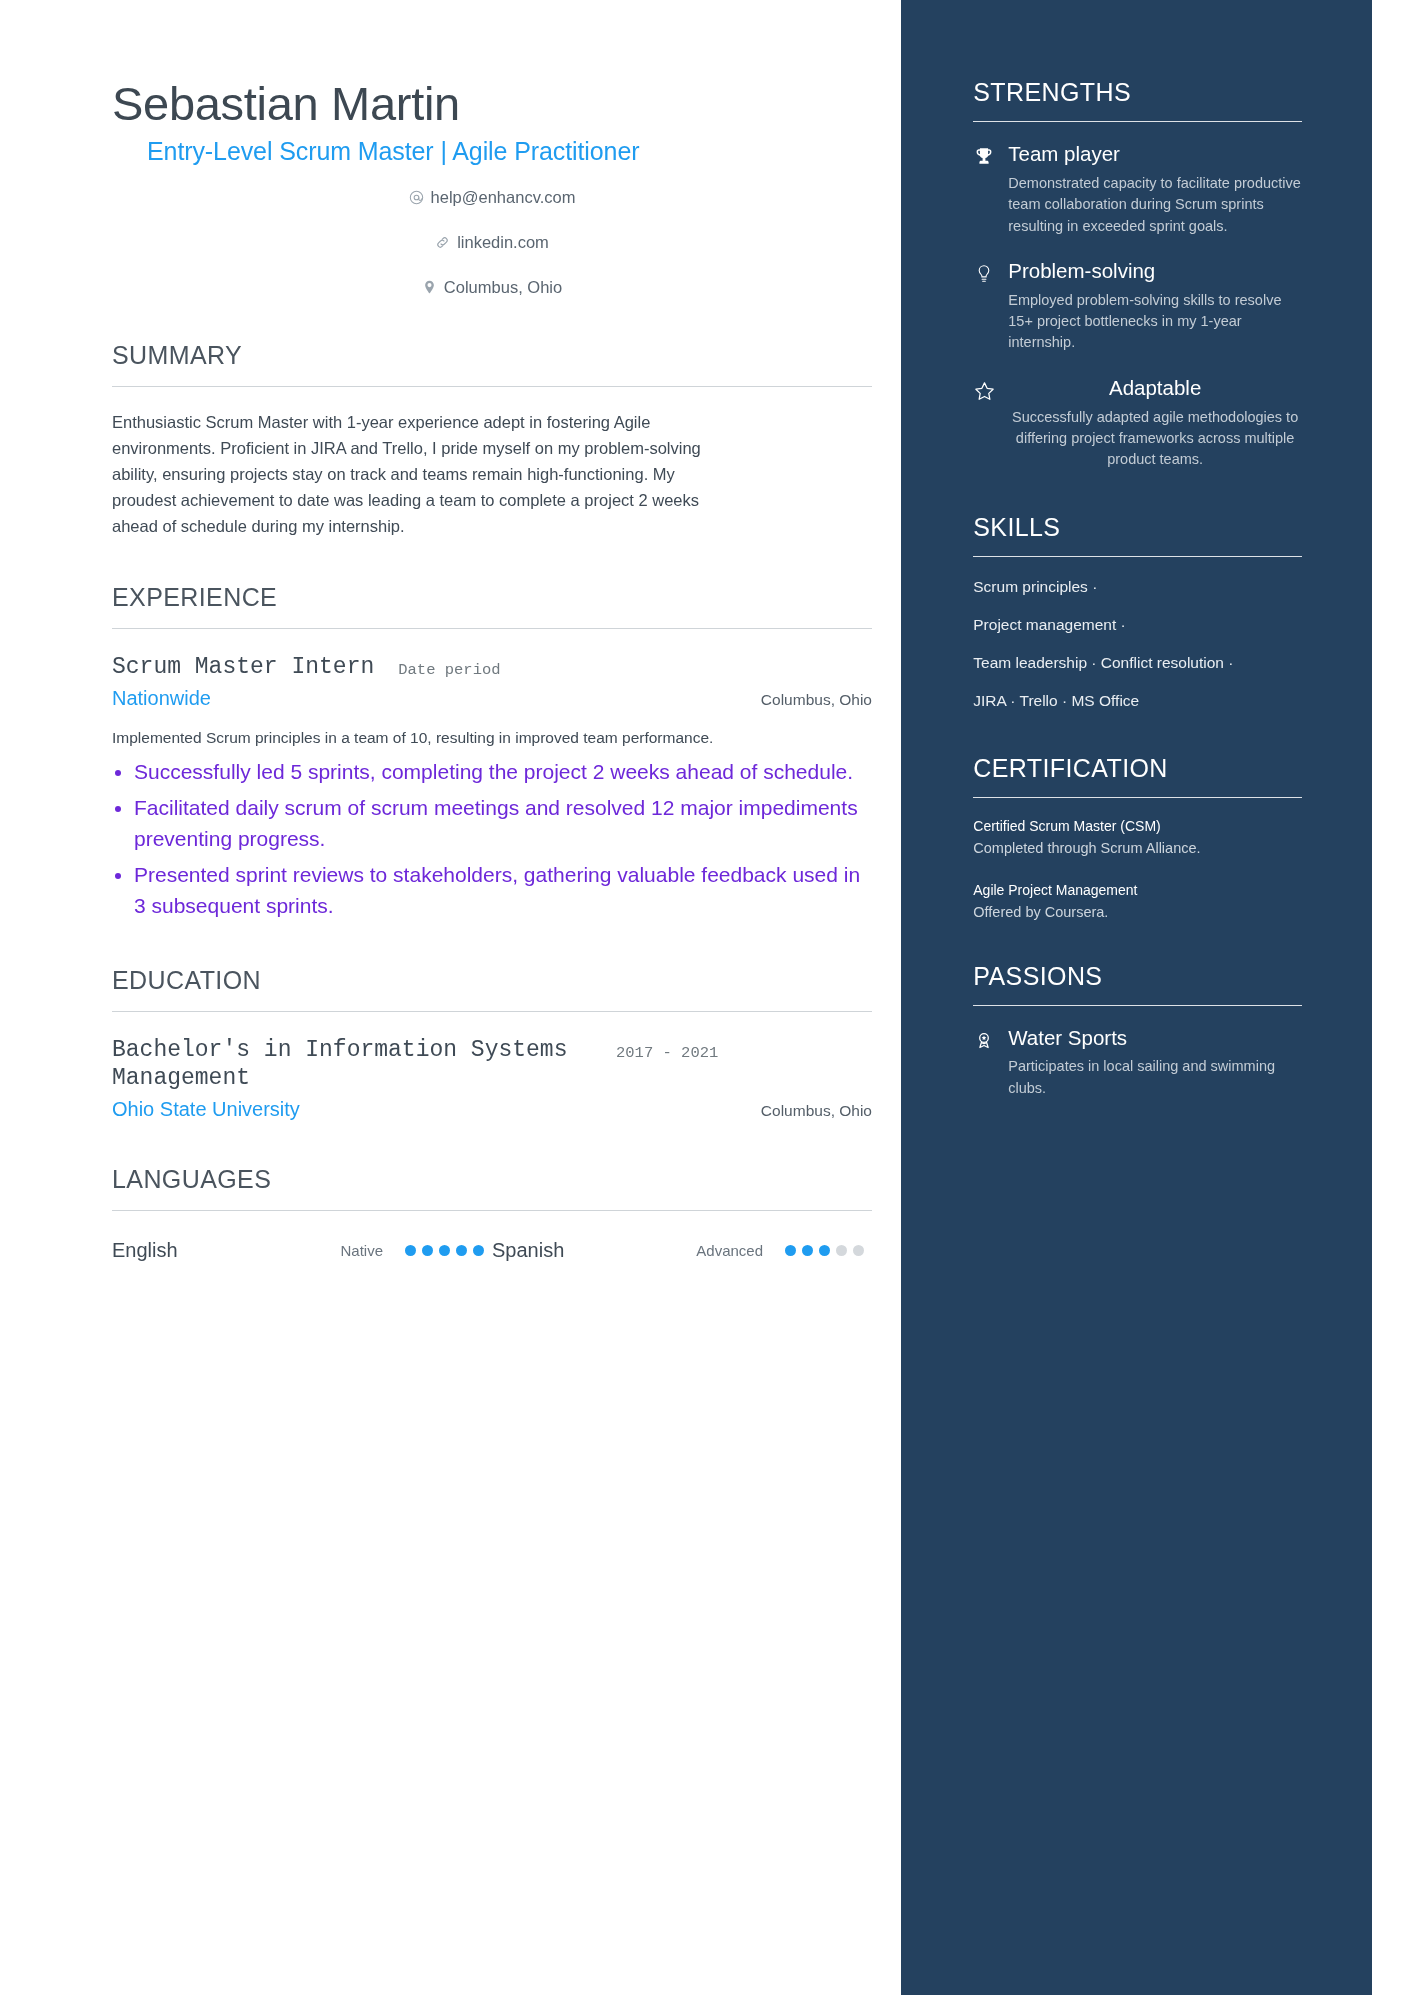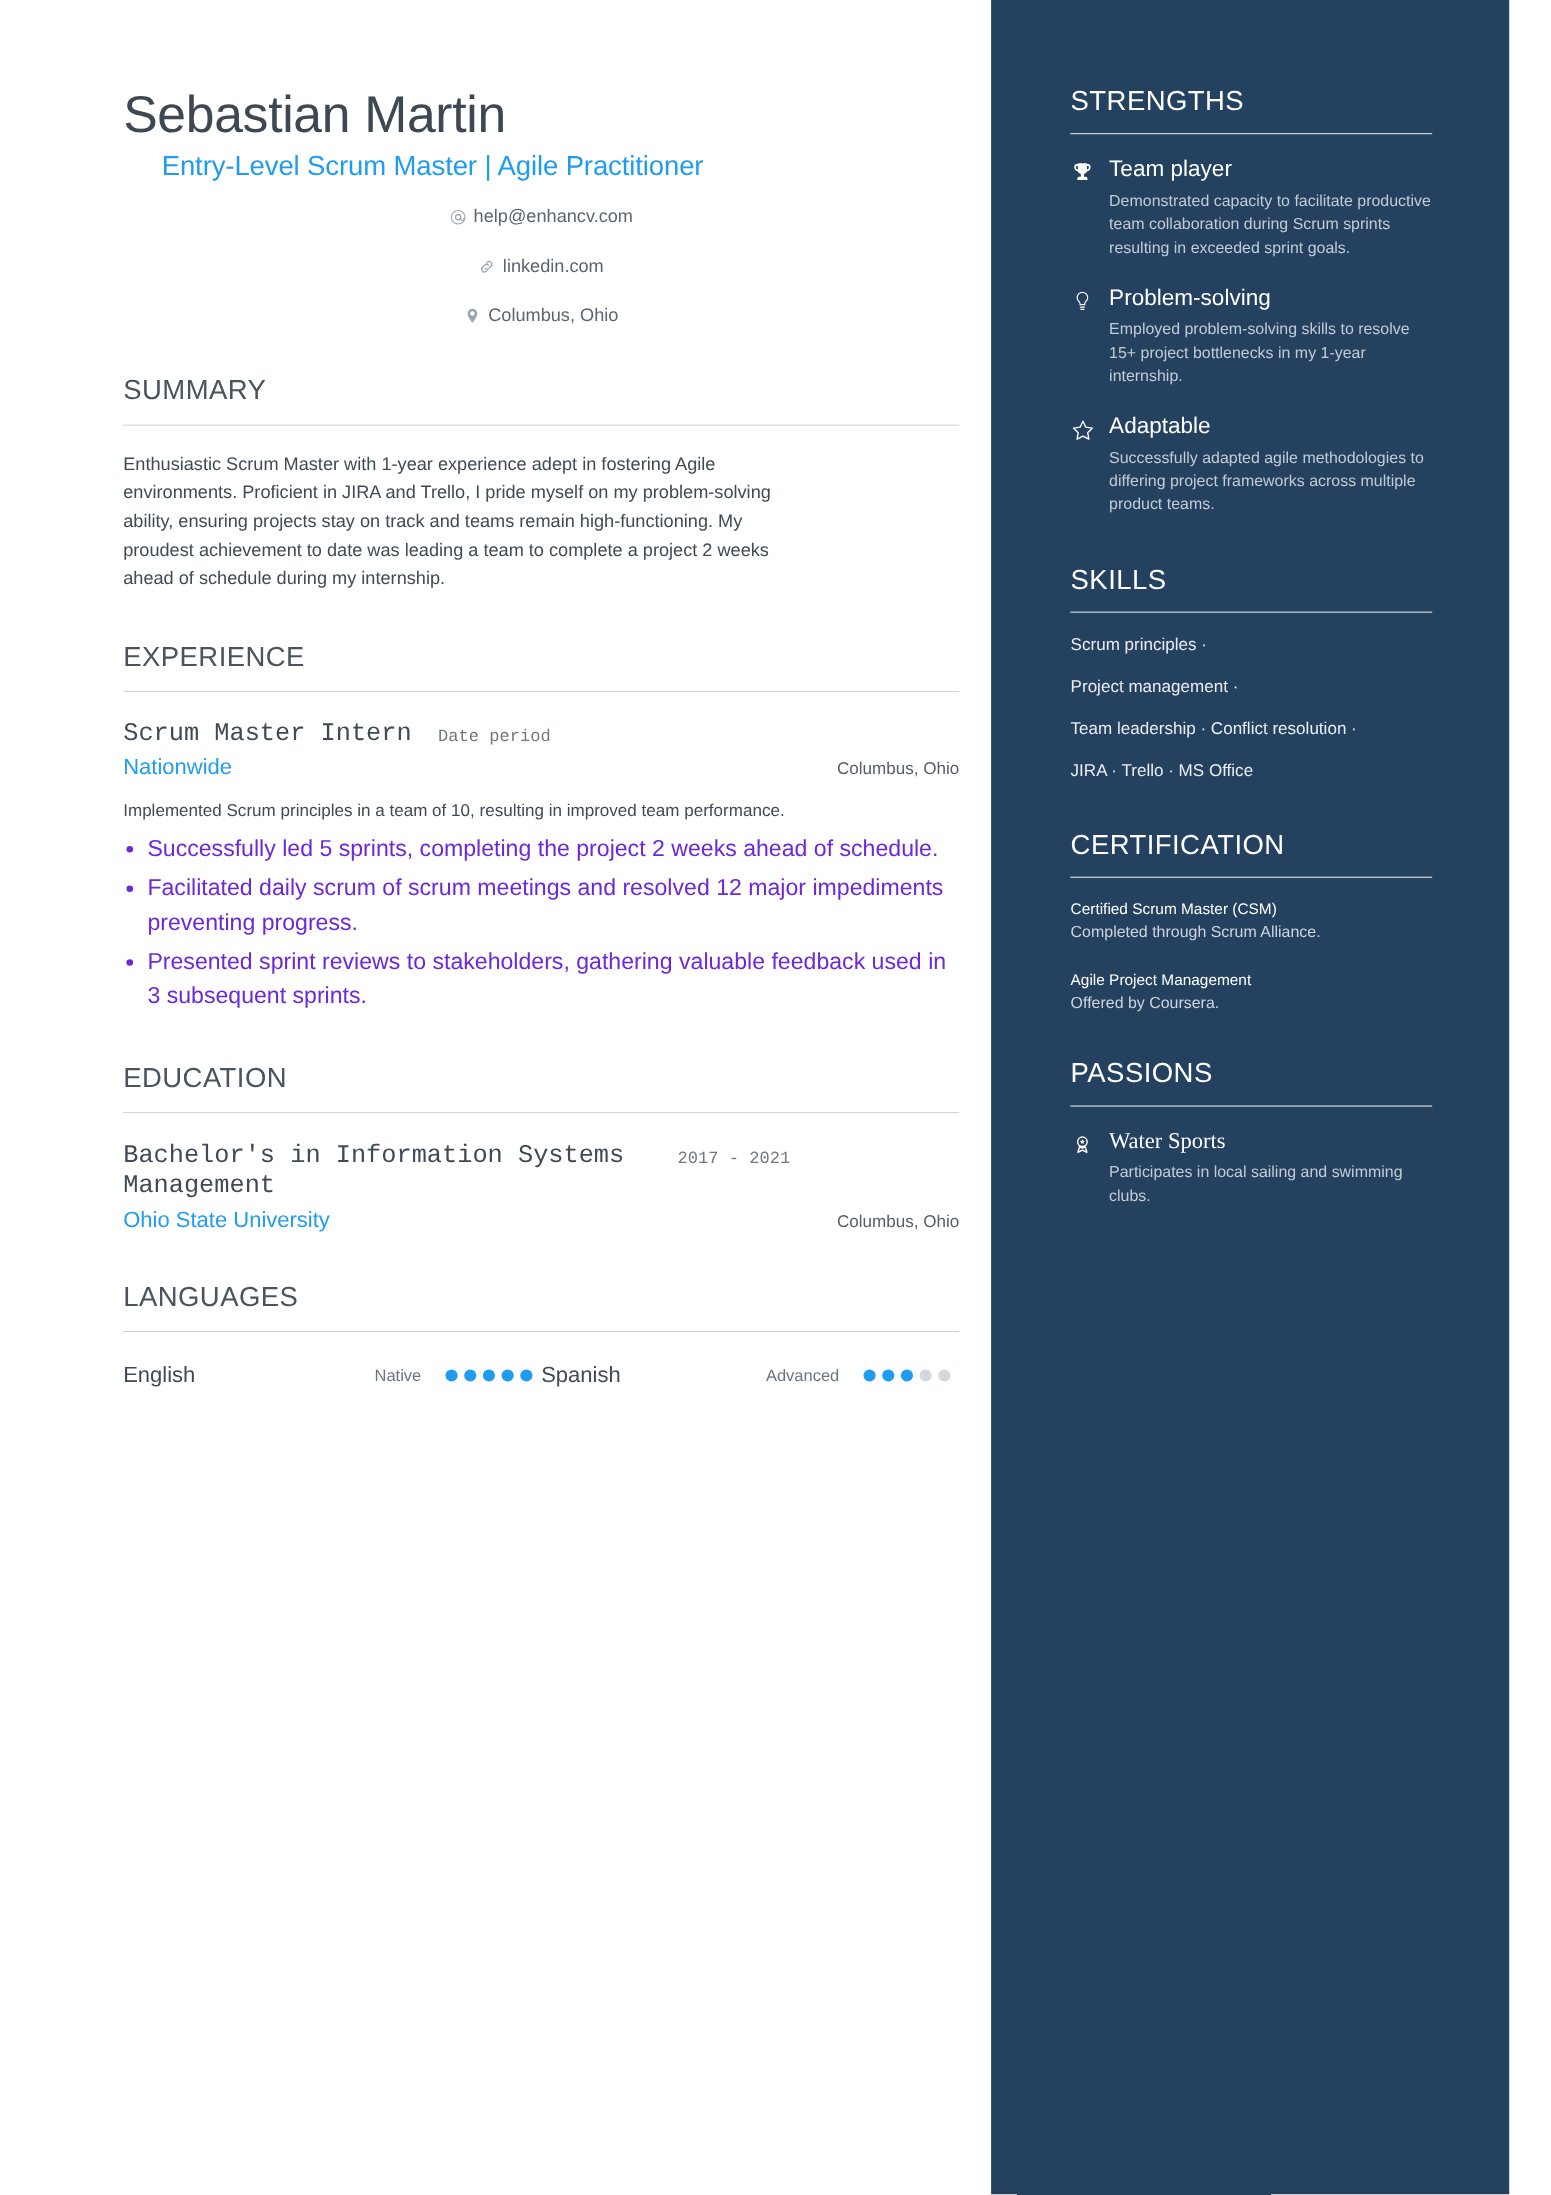--- a/index.html
+++ b/index.html
@@ -208,21 +208,21 @@
     opacity: 0.85;
     width: 100%;
   }
   .side-body { padding-top: 20px; }
 
   .strength {
     display: flex;
     gap: 13px;
     margin-bottom: 22px;
   }
-  .strength:last-child { margin-bottom: 16px; }
+  .strength:last-child { margin-bottom: 16px; text-align: center; }
   .s-icon {
     width: 22px;
     flex: 0 0 22px;
     display: flex;
     justify-content: center;
     padding-top: 5px;
     color: #ffffff;
   }
   .s-icon svg { display: block; }
   .s-text { flex: 1; }
@@ -257,21 +257,20 @@
     font-size: 14.5px;
     color: #cdd5dd;
     margin-top: 5px;
   }
 
   .passion { display: flex; gap: 13px; }
   .p-name {
     font-size: 20.5px;
     color: #ffffff;
     line-height: 1.2;
-    font-family: Liberation Serif, serif;
   }
   .p-desc {
     font-size: 14.5px;
     color: #c3ccd5;
     line-height: 1.48;
     margin-top: 6px;
   }
 </style>
 </head>
 <body>

